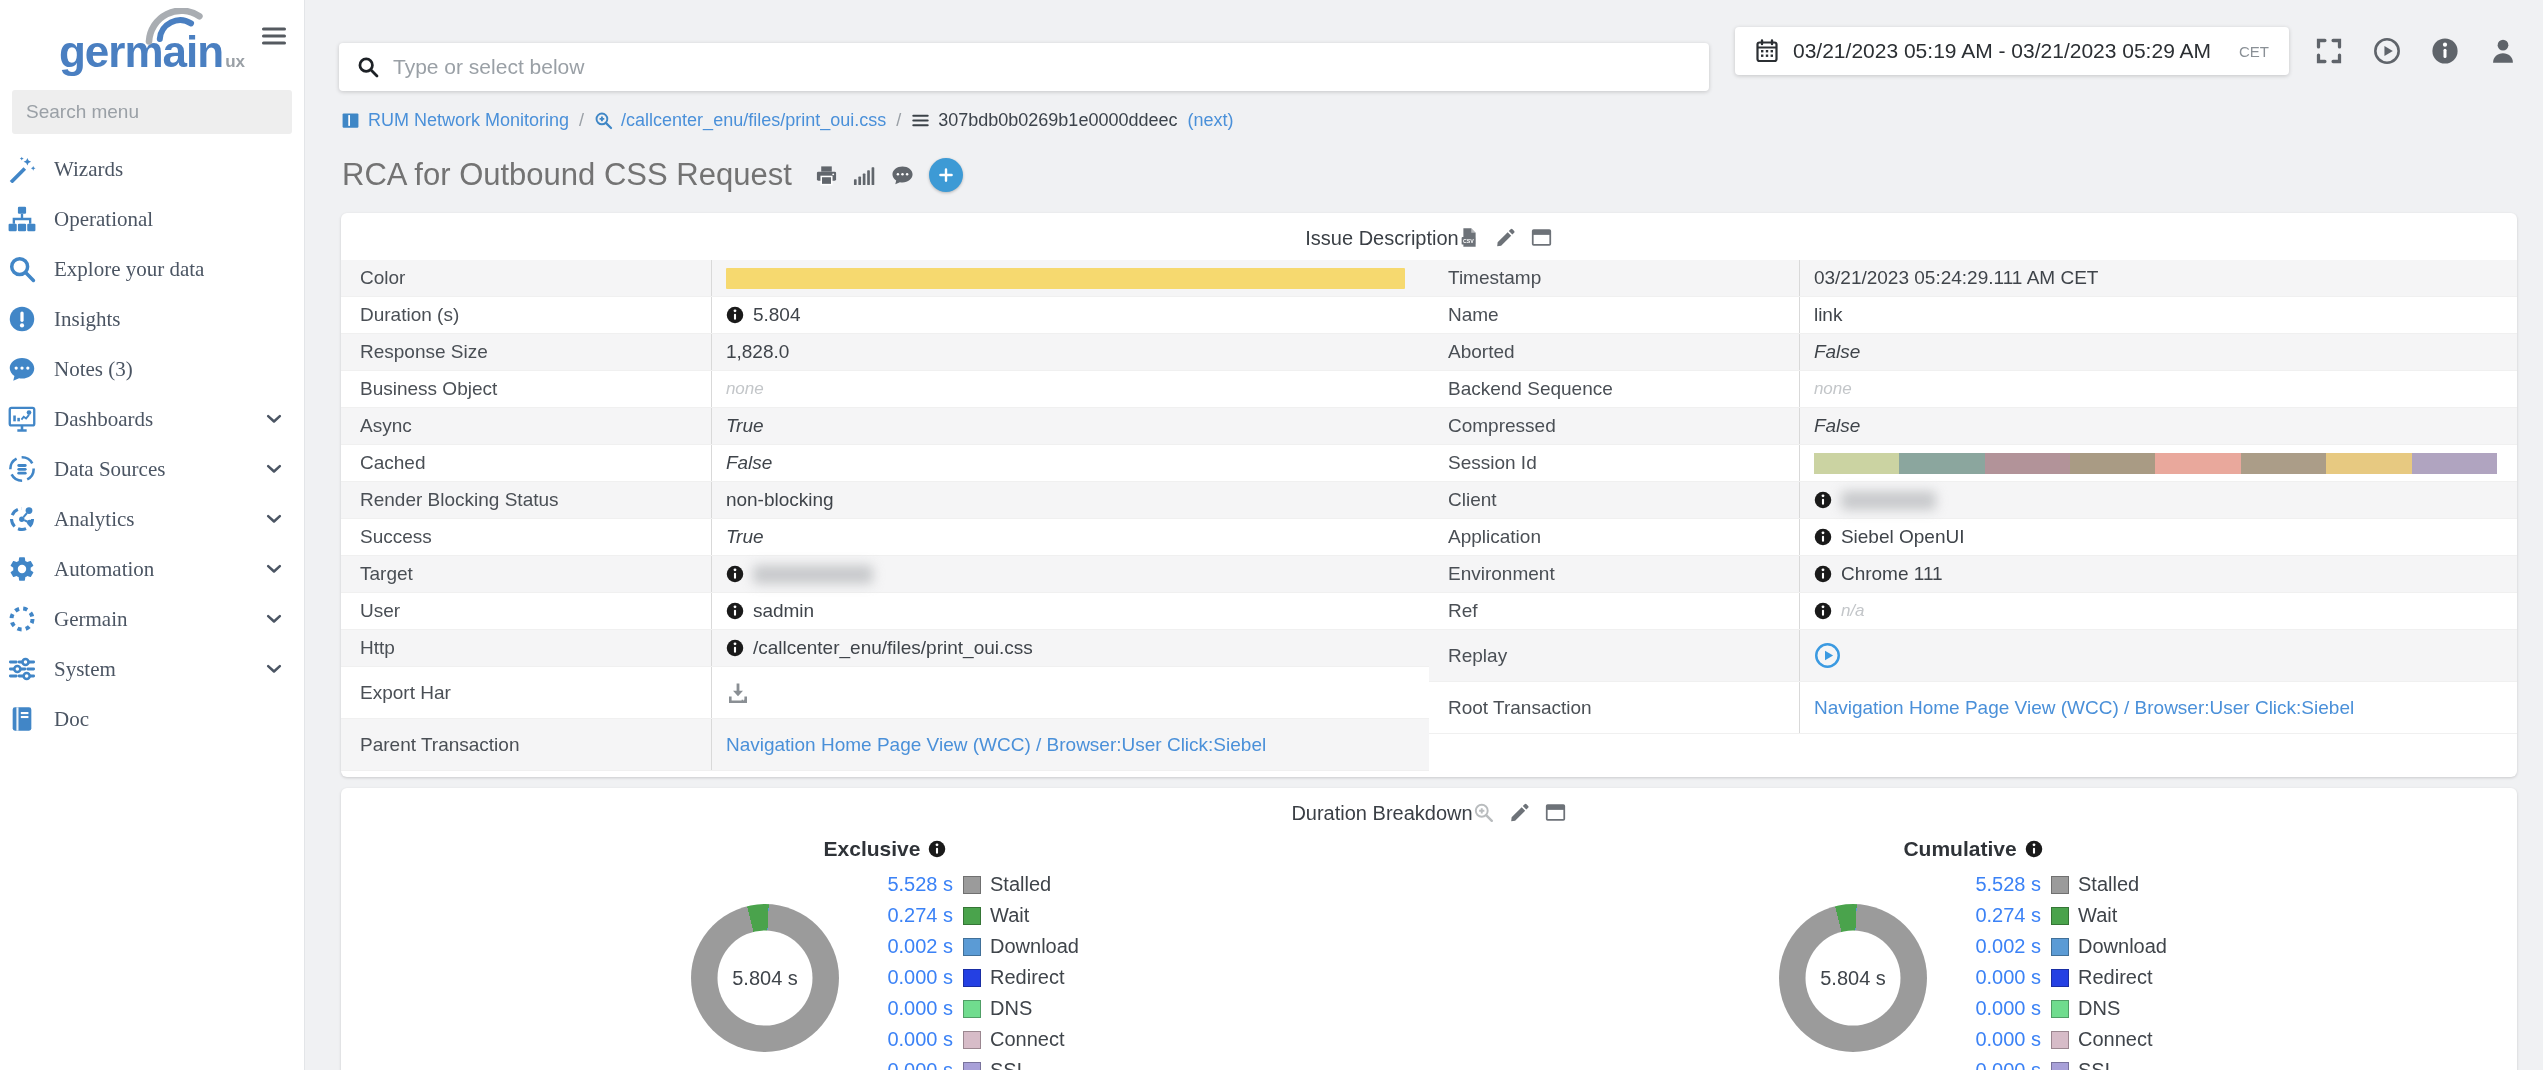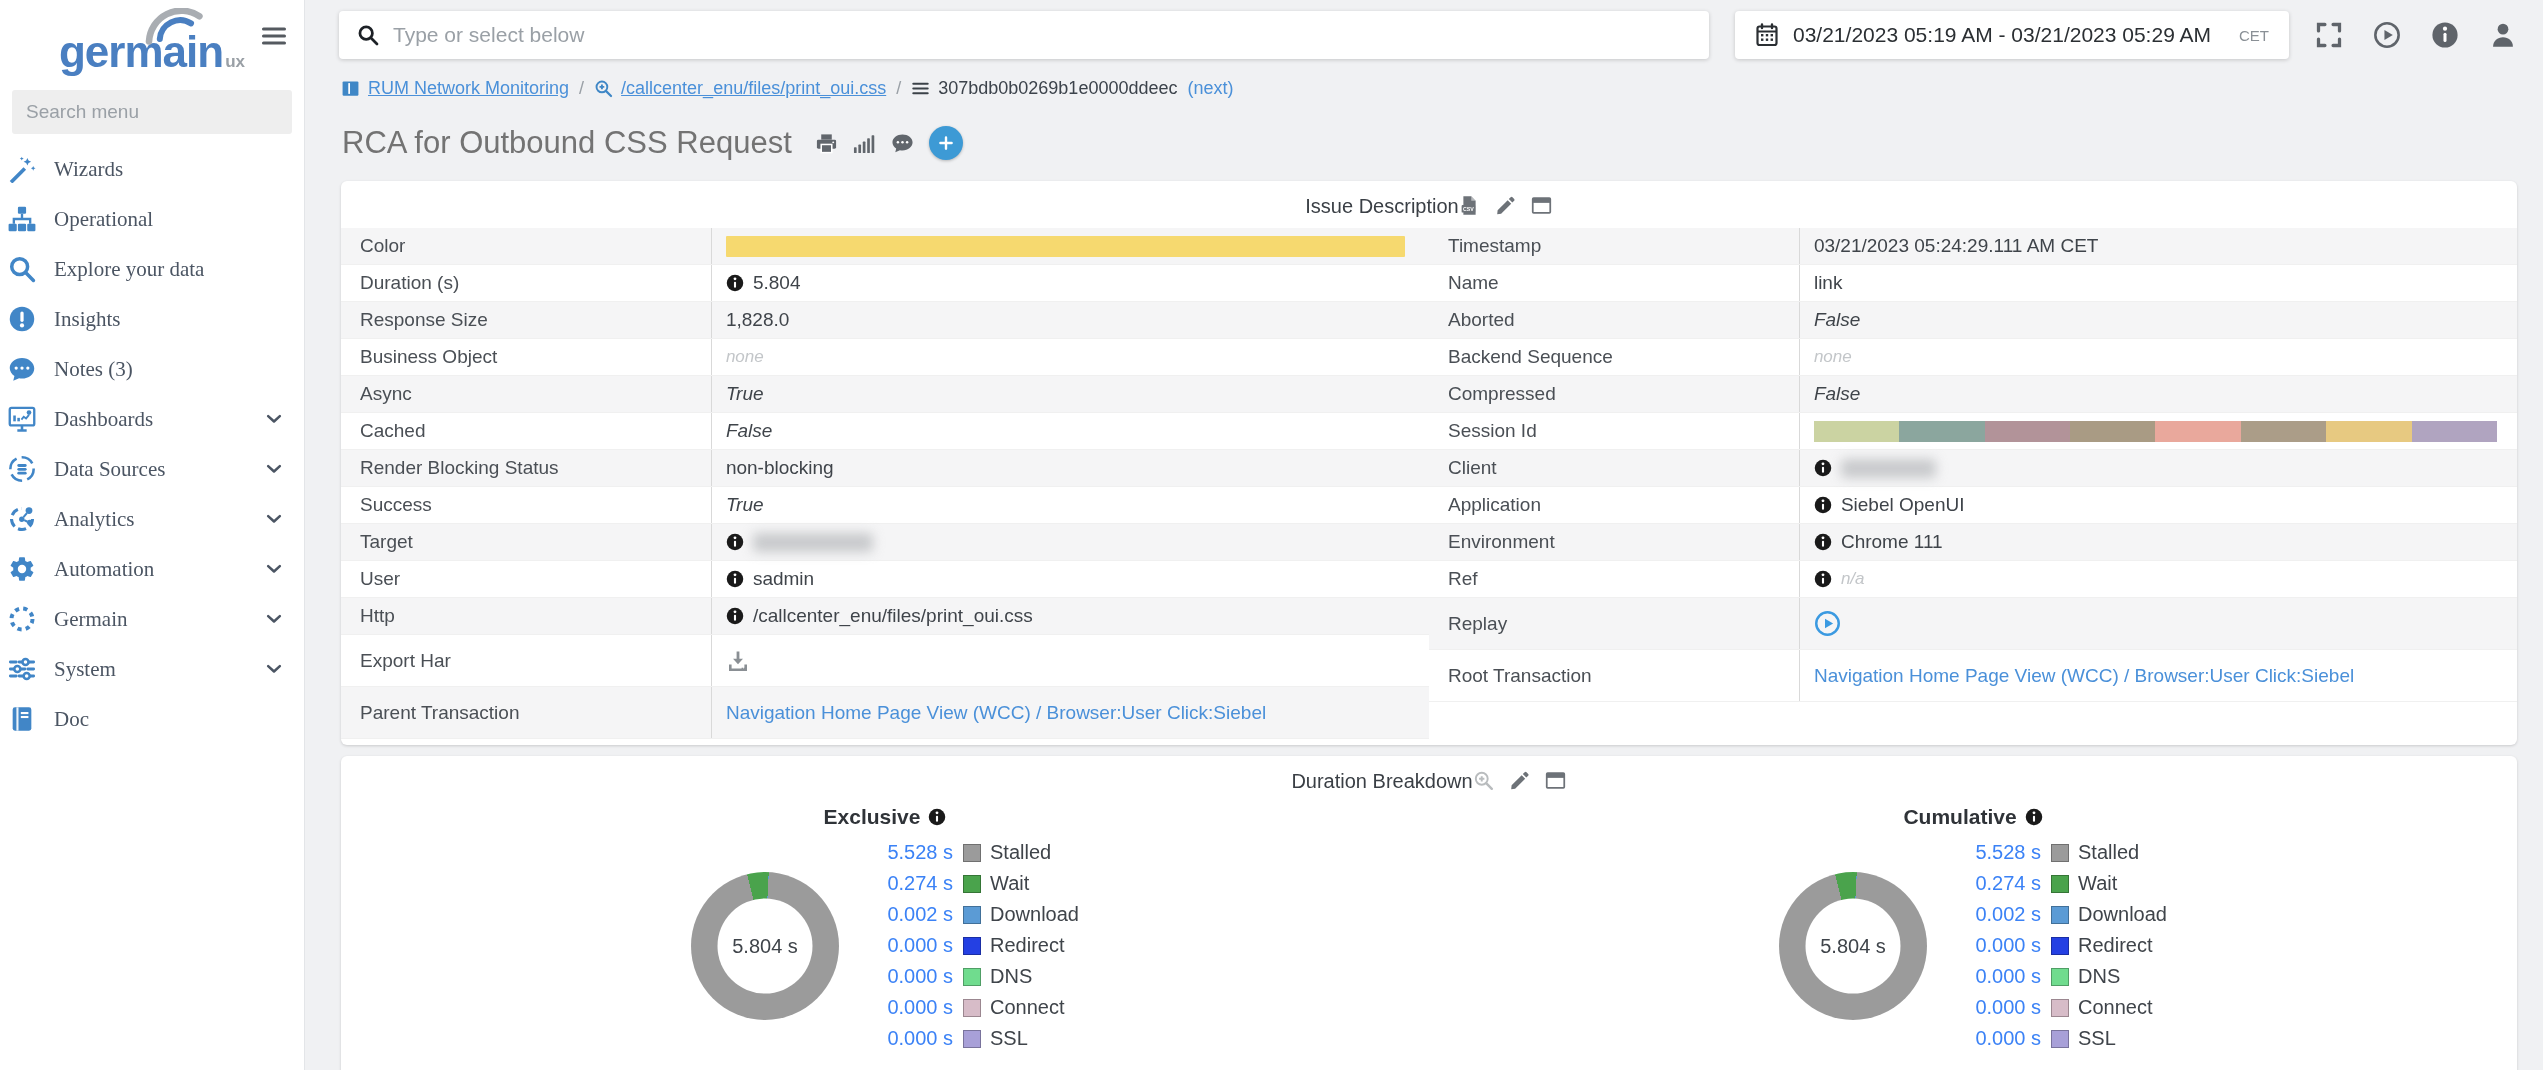--- a/index.html
+++ b/index.html
@@ -19,35 +19,35 @@
   .menu-search input { width:100%; height:44px; background:#eeeeee; border:none; border-radius:3px; padding:0 14px; font-size:19px; color:#555; font-family:inherit; outline:none; }
   .menu-item { display:flex; align-items:center; gap:18px; padding:11px 20px 11px 8px; cursor:pointer;font-family:Liberation Serif, serif; }
   .mi-icon { width:28px; height:28px; color:#4186c7; flex:0 0 28px; }
   .mi-icon svg, .icon svg { width:100%; height:100%; display:block; }
   .mi-label { font-size:21px; color:#4b5563; flex:1; }
   .mi-chevron { width:20px; height:20px; color:#4b5563; }
 
   
   .main { flex:1; height:100%; overflow:hidden; }
   .topbar { display:flex; align-items:center; gap:26px; padding:11px 26px 9px 34px; }
-  .search-box { flex:1; display:flex; align-items:center; gap:14px; background:#fff; border-radius:4px; box-shadow:0 1px 4px rgba(0,0,0,.18); height:48px; padding:0 18px; }
+  .search-box { flex:1; display:flex; align-items:center; gap:14px; background:#fff; border-radius:4px; box-shadow:0 1px 4px rgba(0,0,0,.18); height:48px; padding:0 18px;margin-top:32px; }
   .search-box .icon { width:22px; height:22px; color:#1d2126; }
   .search-box input { flex:1; border:none; outline:none; font-size:21px; color:#333; font-family:inherit; }
   .search-box input::placeholder, .menu-search input::placeholder { color:#9aa0a6; }
   .date-box { display:flex; align-items:center; gap:14px; background:#fff; border-radius:4px; box-shadow:0 1px 4px rgba(0,0,0,.18); height:48px; padding:0 20px; cursor:pointer; }
   .date-box .icon { width:24px; height:24px; color:#2b2f33; }
   .date-text { font-size:21px; color:#2b2f33; white-space:nowrap; }
   .date-tz { font-size:15px; color:#8a9096; margin-left:14px; }
   .topbar-icons { display:flex; align-items:center; gap:30px; }
   .topbar-icons .icon { width:28px; height:28px; color:#5f646a; cursor:pointer; }
 
   .breadcrumb { display:flex; align-items:center; gap:10px; margin:10px 0 0 36px; font-size:18px; }
   .crumb { display:flex; align-items:center; gap:8px; }
   .crumb .icon { width:19px; height:19px; }
-  .crumb-link { color:#4a90d9; text-decoration:underline; cursor:pointer; }
+  .crumb-link { color:#4a90d9; cursor:pointer; }
   .crumb-link .icon { color:#3f87c6; }
   .crumb-text { color:#3c434b; }
   .crumb-text .icon { color:#3b4248; }
   .crumb-sep { color:#9aa0a6; }
   .crumb-next { color:#4a90d9; cursor:pointer; }
 
   .title-row { display:flex; align-items:center; gap:15px; margin:26px 0 20px 37px; }
   .page-title { font-size:31px; font-weight:400; color:#737373; margin-right:8px; }
   .title-row .icon { width:23px; height:23px; color:#61666c; cursor:pointer; }
   .plus-btn { width:34px; height:34px; border-radius:50%; background:#3d9ad5; display:flex; align-items:center; justify-content:center; cursor:pointer; box-shadow:0 1px 3px rgba(0,0,0,.25); }

